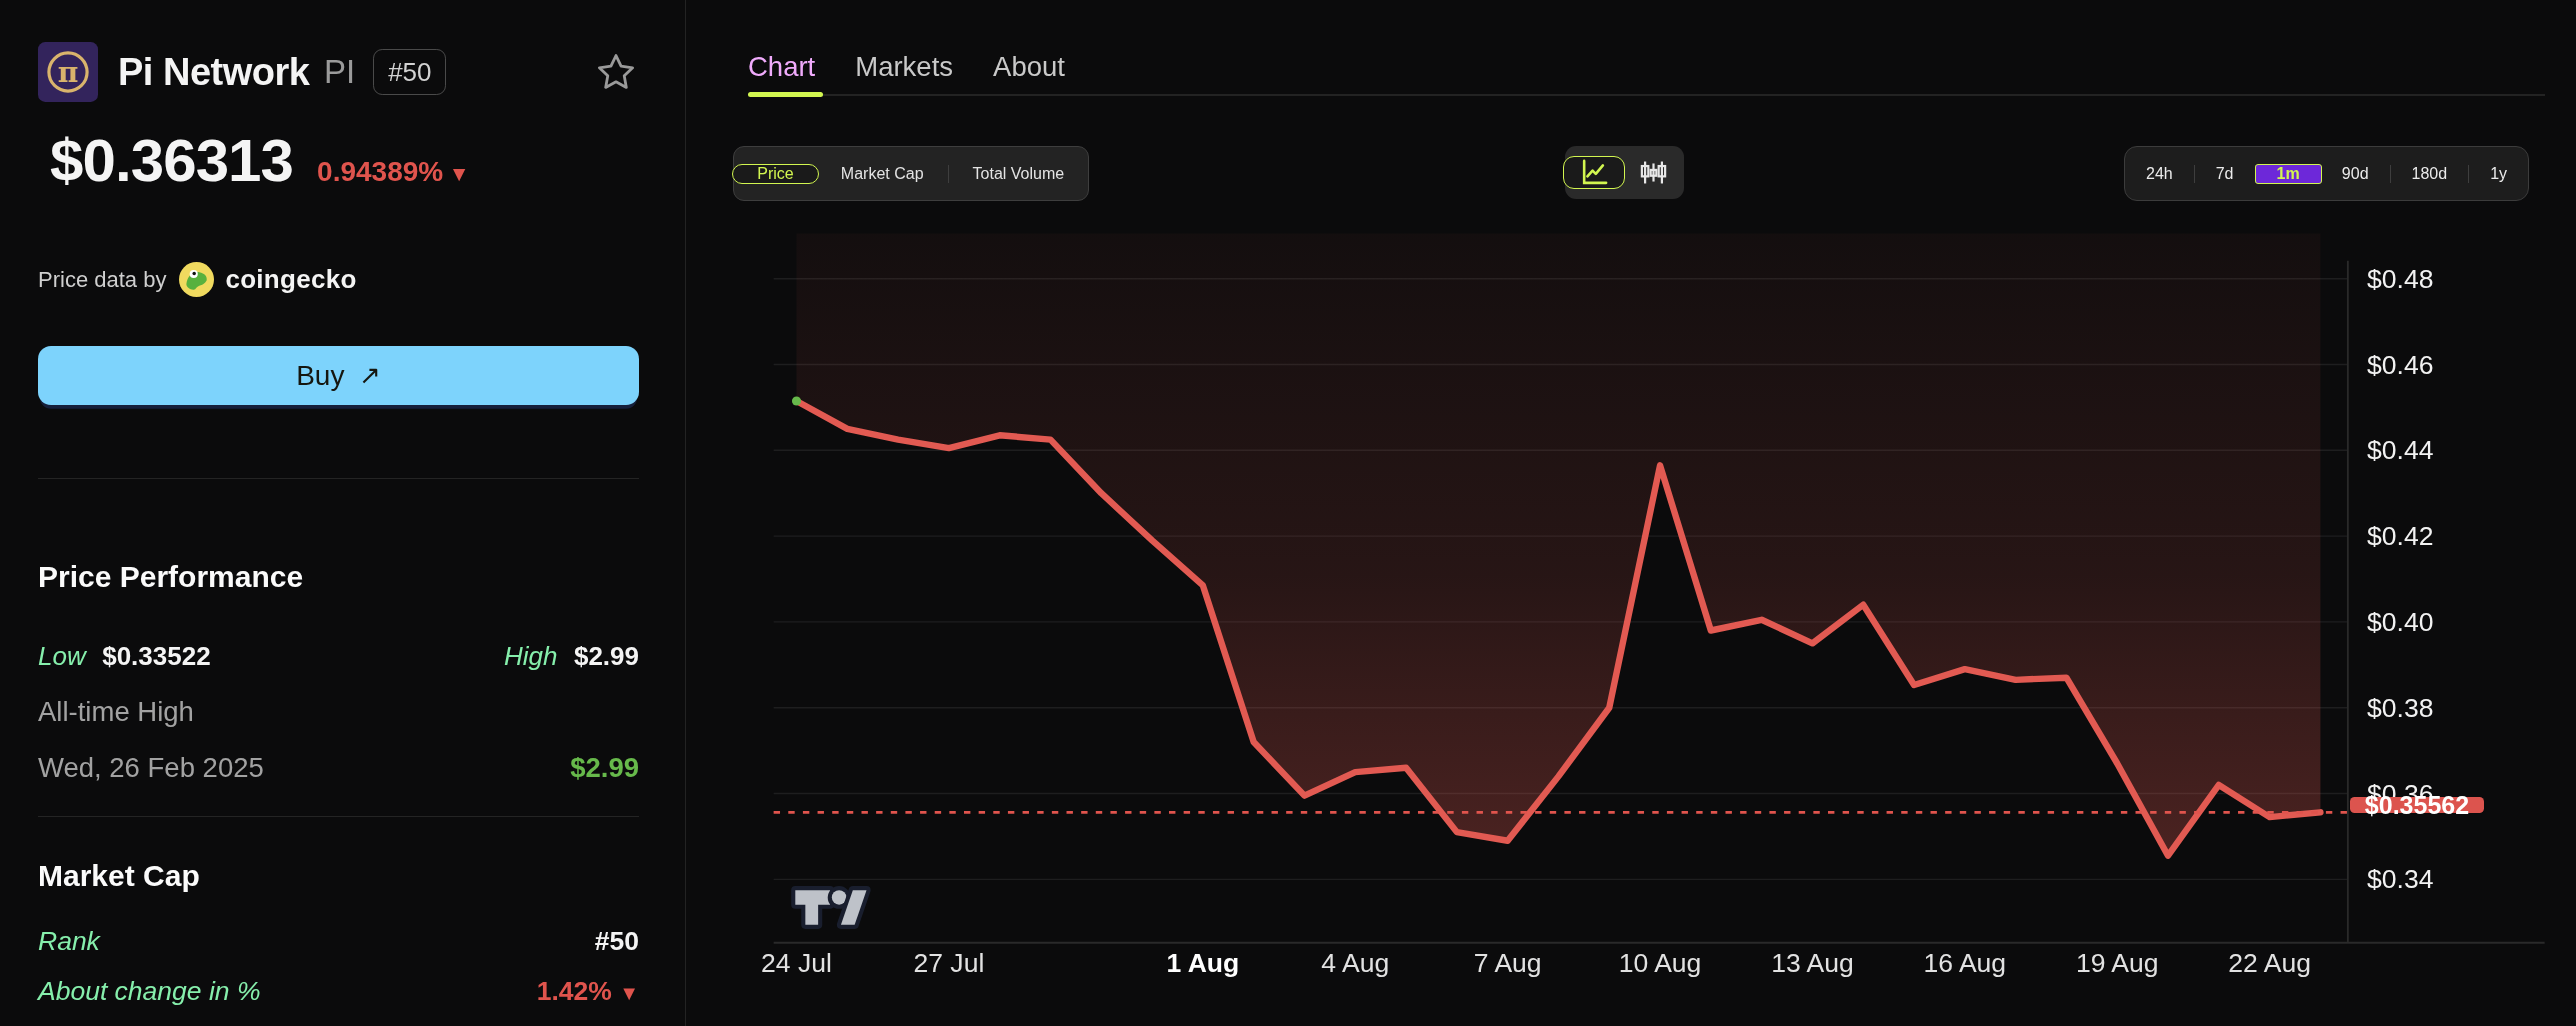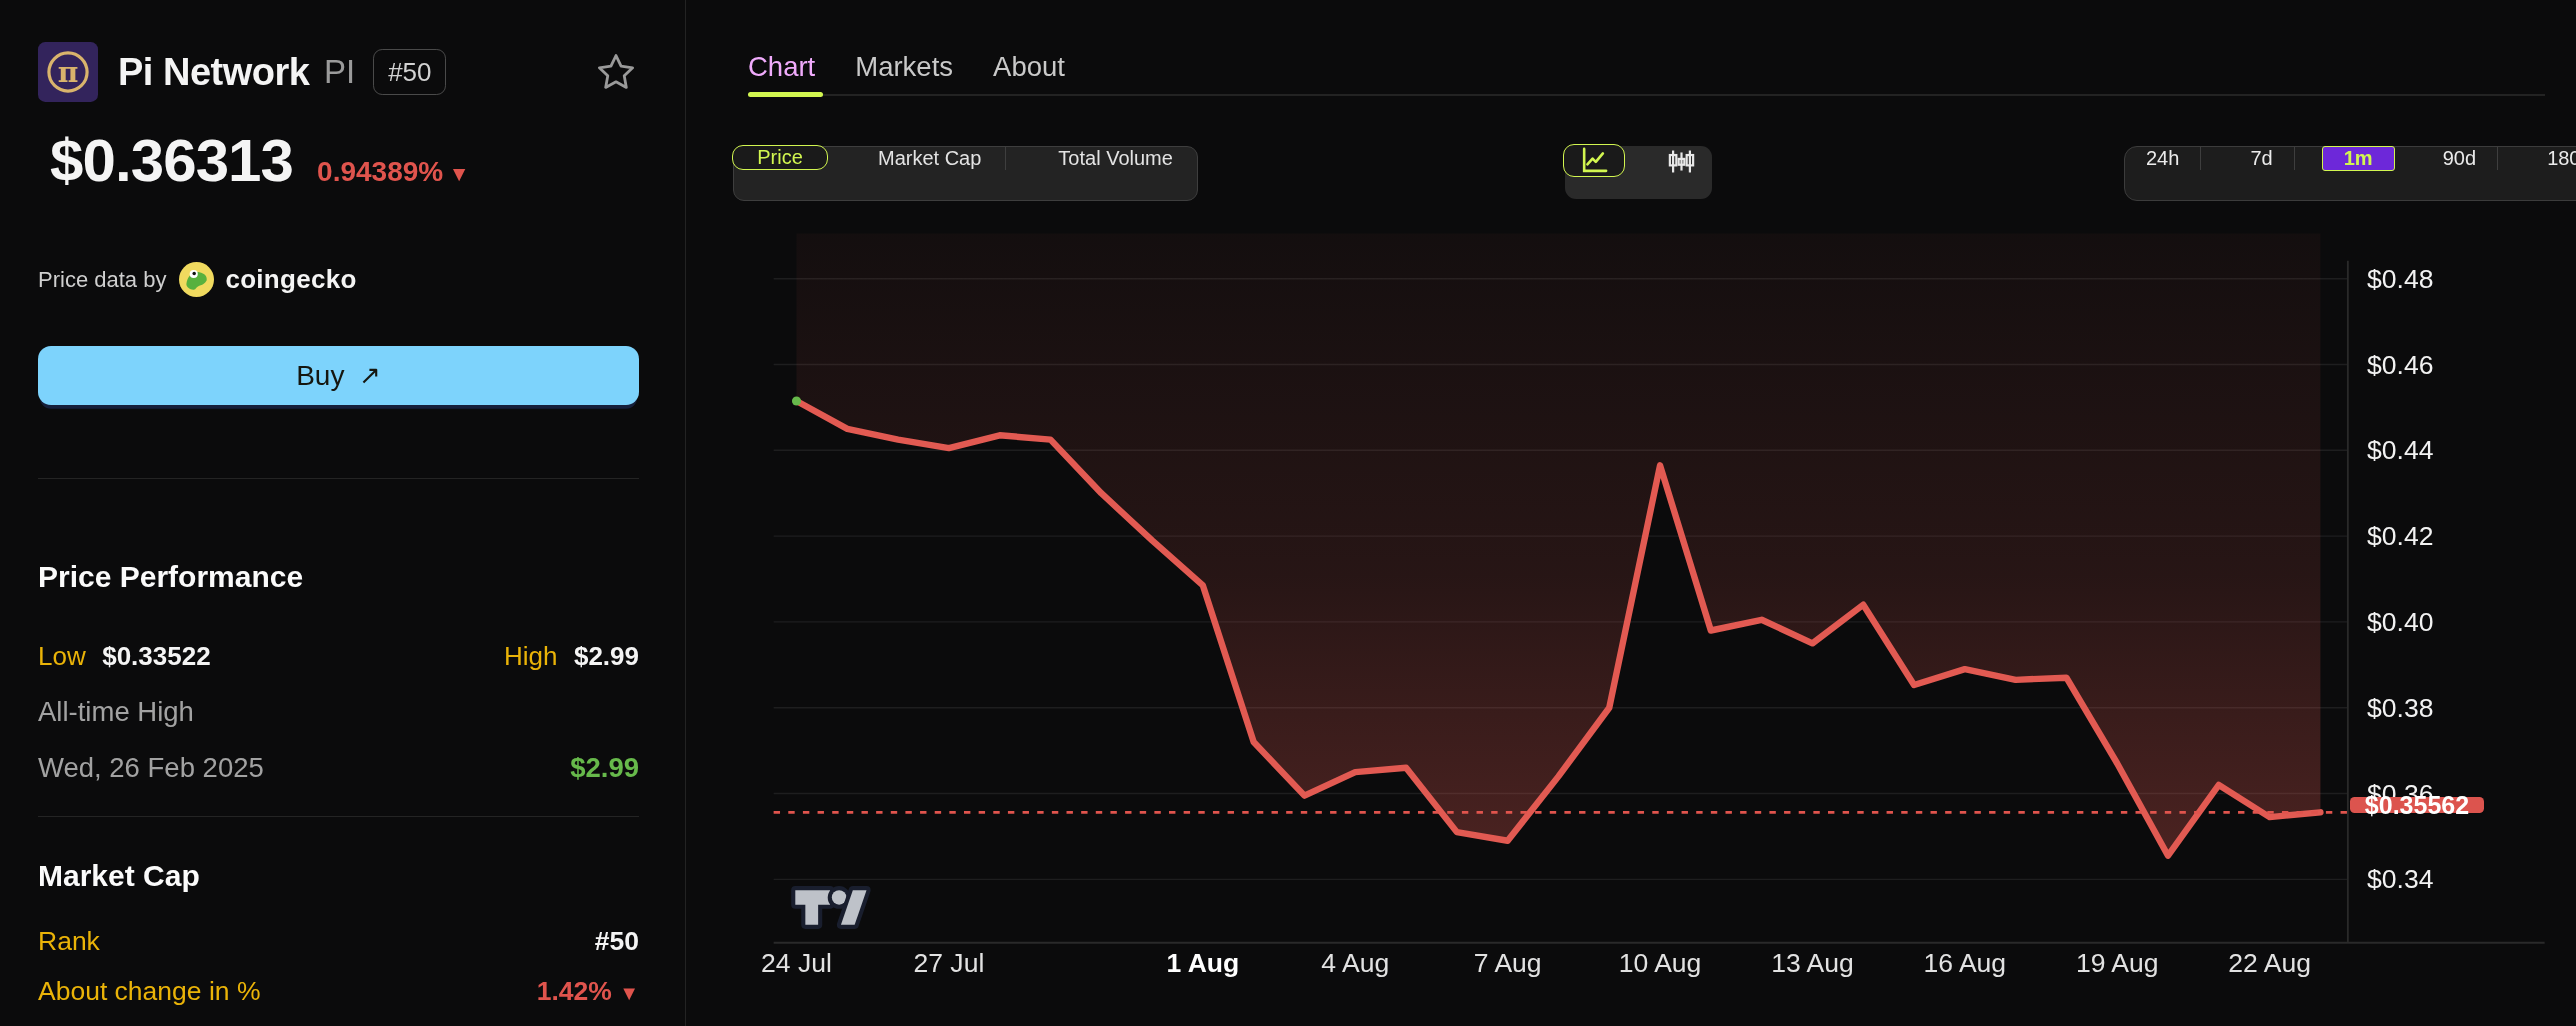--- a/index.html
+++ b/index.html
@@ -21,36 +21,36 @@
   .attr-prefix{font-size:22px;color:#cfcfcf;}
   .gecko-logo{margin-left:13px;}
   .gecko-text{font-size:26px;font-weight:700;margin-left:11px;letter-spacing:0.3px;}
   .buy-btn{position:absolute;left:38px;top:346px;width:601px;height:59px;background:#7dd3fc;border:none;
            border-radius:13px;color:#15160f;font-size:28px;font-family:inherit;display:flex;align-items:center;
            justify-content:center;gap:14.6px;cursor:pointer;box-shadow:0 5.5px 0 -1.8px #161f3a;}
   .buy-arrow{font-size:26px;}
   .hdivider{position:absolute;left:38px;width:601px;height:0.9px;background:#242424;}
   .sec-title{position:absolute;left:38px;font-size:30px;font-weight:700;color:#fbfbfb;}
   .srow{position:absolute;left:38px;width:601px;display:flex;justify-content:space-between;align-items:baseline;}
-  .lab{color:#eab308;}
+  .lab{color:#86efac;font-style:italic;}
   .pair{display:flex;gap:16.5px;align-items:baseline;}
   .val{color:#f4f4f4;font-weight:600;}
   .muted{color:#a2a2a2;}
   .green{color:#67b94b;font-weight:600;}
   .red{color:#e0544d;font-weight:600;}
   .fs28{font-size:26px;} .fs29{font-size:26.5px;} .fs30{font-size:27.5px;}
   
   #main{position:absolute;left:685px;top:0;width:1891px;height:1026px;}
   .tabs{position:absolute;left:63px;top:51px;display:flex;gap:40px;font-size:27.5px;}
   .tab{color:#c9c9c9;cursor:pointer;padding-bottom:14.6px;}
   .tab.active{color:#f0abfc;}
   .tabs-line{position:absolute;left:63px;top:94px;width:1797px;height:1.8px;background:#232323;}
   .tab-underline{position:absolute;left:63px;top:92px;width:75px;height:4.6px;background:#d2f650;border-radius:2.7px;}
-  .seg-group{position:absolute;top:146px;height:53px;display:flex;align-items:flex-start;background:#232323;
-             border:0.9px solid #3e3e3e;border-radius:11px;font-size:20px;color:#e3e3e3;gap:28px;}
+  .seg-group{position:absolute;top:146px;height:53px;display:flex;align-items:center;background:#232323;
+             border:0.9px solid #3e3e3e;border-radius:11px;font-size:16px;color:#e3e3e3;}
   .seg{display:flex;align-items:center;padding:0 24px;border-right:0.9px solid #3e3e3e;cursor:pointer;white-space:nowrap;}
   .seg:last-child{border-right:none;}
   .seg.active{border:1.8px solid #d2f650;border-radius:11px;margin:-1.8px;color:#d2f650;background:#1a1a1a;}
   #metric-group{left:48px;}
   #charttype-group{left:880px;border:none;background:#2a2a2a;}
   #charttype-group .seg{padding:0 14.6px;}
   #range-group{left:1439px;background:#1d1d1d;border-color:#3c3c3c;border-radius:13px;color:#ebebeb;}
   #range-group .seg{padding:0 21px;}
   #range-group .seg.active{border-radius:3px;margin:-0.9px -0.9px;background:#6d28d9;font-weight:bold;}
   #chart-svg{position:absolute;left:-685px;top:0;width:2576px;height:1026px;}

